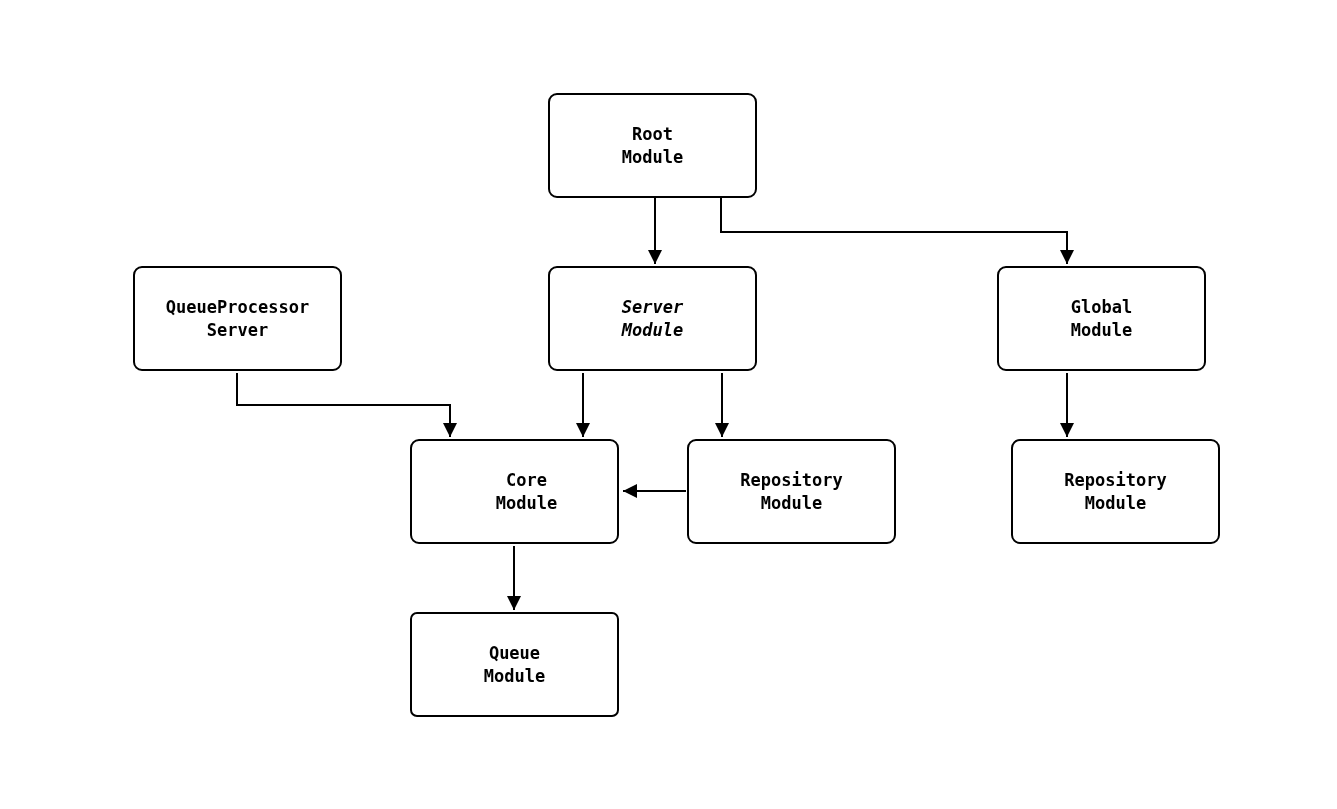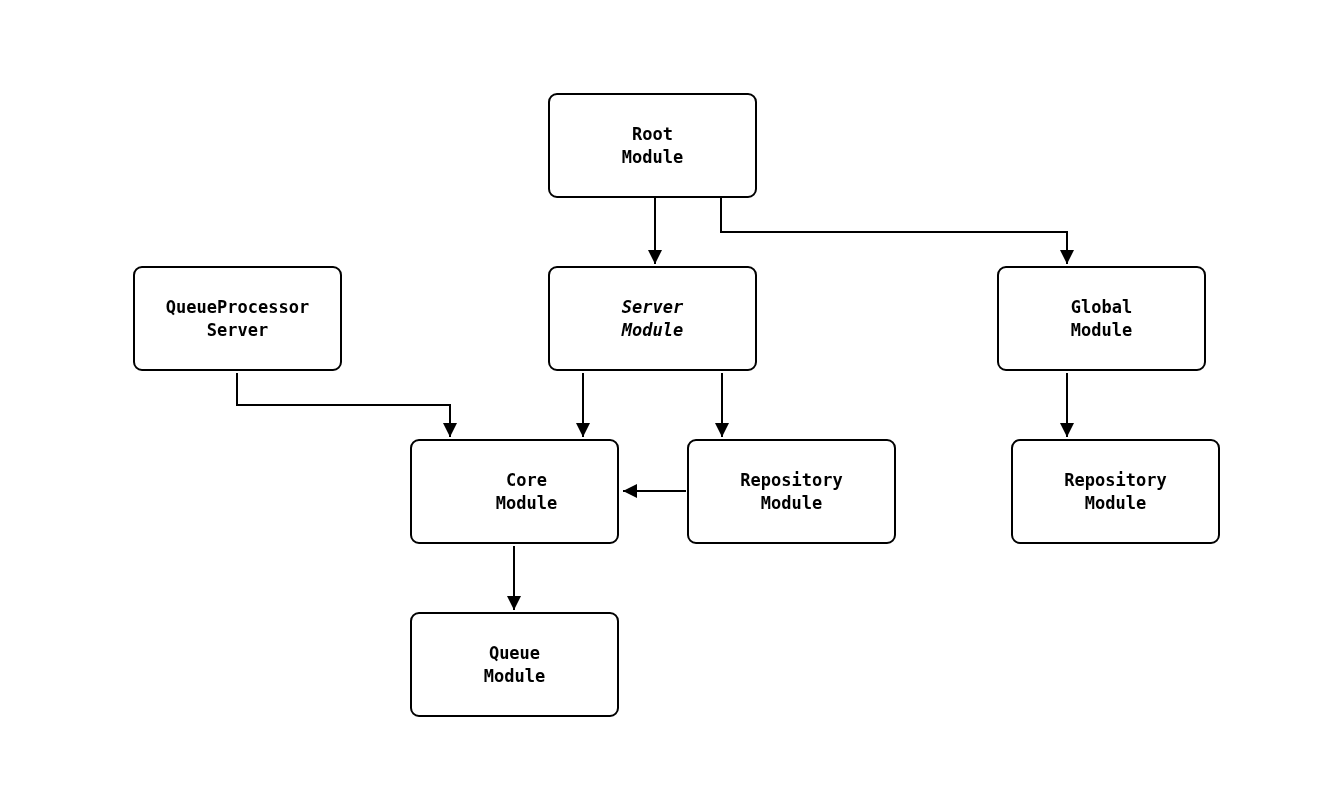--- a/index.html
+++ b/index.html
@@ -50,21 +50,21 @@
     line-height: 1.32;
     color: var(--text, #000000);
   }
   .node-root          { left: 548px; top: 93px; justify-content: center;  }
   .node-queueprocessor{ left: 133px; top: 266px; }
   .node-server        { left: 548px; top: 266px; font-style: italic; }
   .node-global        { left: 997px; top: 266px; }
   .node-core          { left: 410px; top: 439px; padding-left: 24px; }
   .node-endpoints     { left: 687px; top: 439px; }
   .node-repository    { left: 1011px; top: 439px; }
-  .node-queue         { left: 410px; top: 612px; }
+  .node-queue         { left: 410px; top: 612px; border-radius: 7px; }
 </style>
 </head>
 <body>
 
 <div class="canvas">
 
   <svg class="edges" width="1337" height="809" viewBox="0 0 1337 809" xmlns="http://www.w3.org/2000/svg">
     <defs>
       <marker id="arrow" viewBox="0 0 10 10" refX="10" refY="5" markerWidth="7" markerHeight="7" orient="auto-start-reverse">
         <path class="arrowhead" d="M 0 0 L 10 5 L 0 10 z"></path>

